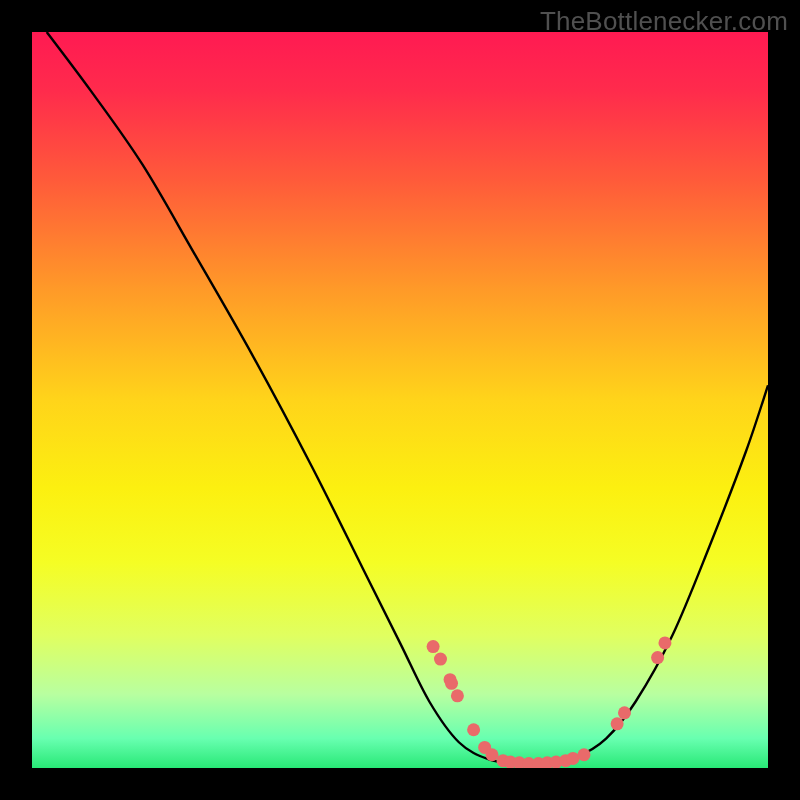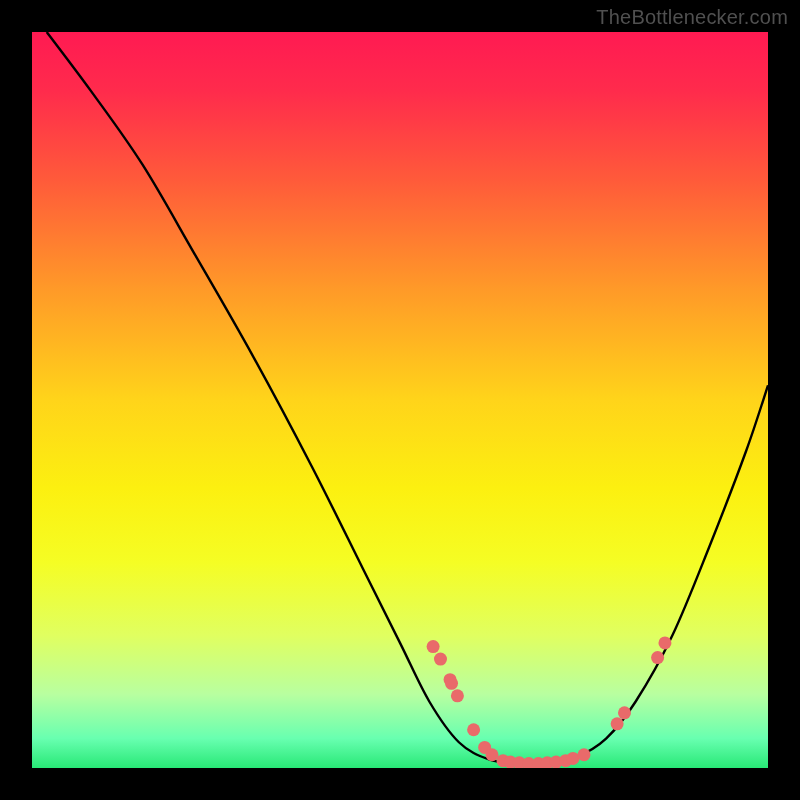--- a/index.html
+++ b/index.html
@@ -1,18 +1,18 @@
 <!DOCTYPE html>
 <html><head>
 <meta charset="utf-8">
 <style>
   * { margin: 0; padding: 0; box-sizing: border-box; }
   body { width: 800px; height: 800px; background: #000; font-family: Arial, sans-serif; position: relative; }
   .container { width: 800px; height: 800px; position: relative; }
-  .watermark { position: absolute; top: 6px; right: 12px; color: #505050; font-size: 20px; font-weight: 500; letter-spacing: 0.2px; z-index: 10; }
+  .watermark { position: absolute; top: 6px; right: 12px; color: #505050; font-size: 26px; font-weight: 500; letter-spacing: 0.2px; z-index: 10; }
   .plot-area { position: absolute; left: 32px; top: 32px; width: 736px; height: 736px; }
   .gradient-bg { position: absolute; left: 0; top: 0; width: 736px; height: 736px; }
   .curve-layer { position: absolute; left: 0; top: 0; width: 736px; height: 736px; }
   .points-layer { position: absolute; left: 0; top: 0; width: 736px; height: 736px; }
 </style>
 </head>
 <body>
 
 <div class="container">
   <div class="watermark">TheBottlenecker.com</div>

